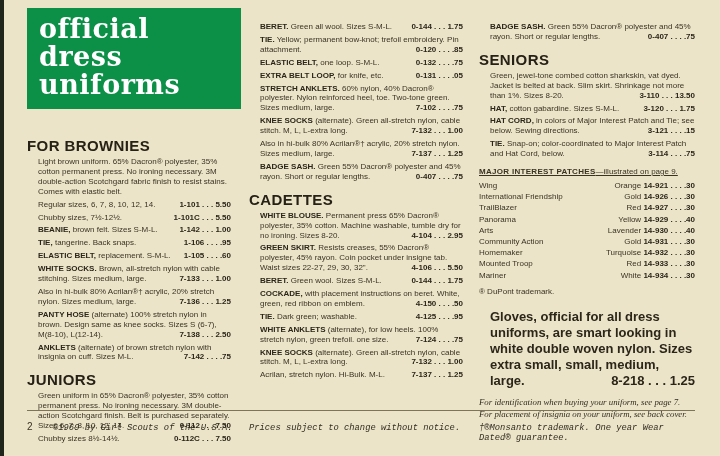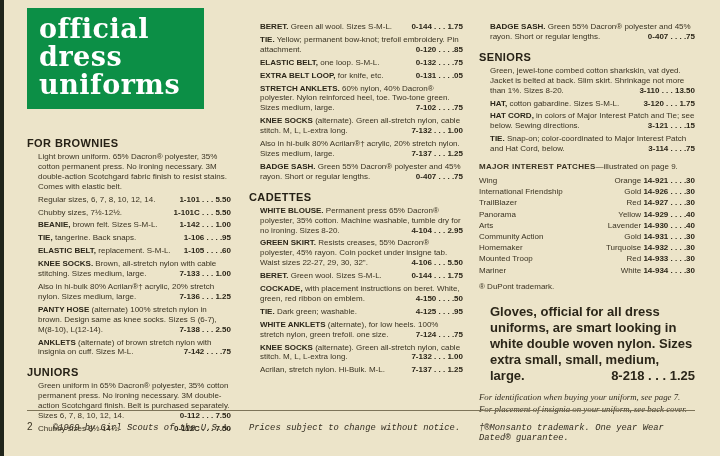--- a/index.html
+++ b/index.html
@@ -9,38 +9,38 @@
     background:#ece4c9; color:#3a3322; overflow:hidden;
     font-family:"Liberation Sans", sans-serif;
   }
   .scan-edge { position:absolute; left:0; top:0; width:4px; height:100%; background:#20251b; }
 
   .col { position:absolute; }
   .col1 { left:27px;  top:8px;  width:204px; }
   .col2 { left:249px; top:22px; width:214px; }
   .col3 { left:479px; top:22px; width:216px; }
 
-  .title-box { width:177px; background:#0c8f46; color:#ffffff; padding:7px 8px 10px 12px; }
+  .title-box { width:214px; background:#0c8f46; color:#ffffff; padding:7px 8px 10px 12px; }
   .title-line {
     font-family:"DejaVu Serif", serif; font-weight:bold;
     font-size:27px; line-height:28px; letter-spacing:0.5px;
   }
 
   h2.sec {
-    font-size:11px; font-weight:bold; color:#262116;
+    font-size:15px; font-weight:bold; color:#262116;
     letter-spacing:0.4px; margin:9px 0 3px 0;
   }
   .col1 h2.first { margin-top:28px; }
 
   .item { font-size:8px; line-height:1.24; margin-bottom:3px; overflow:hidden;padding-left:11px; }
   .item .lead { font-weight:bold; color:#2b2619; }
   .sku { float:right; font-weight:bold; padding-left:6px; white-space:nowrap; color:#2b2619; }
   .sku .code::after, .patch-val .code::after { content:" . . . "; }
 
-  .patches-heading { font-size:8px; line-height:1.25; margin:8px 0 3px 0; }
+  .patches-heading { font-size:8px; line-height:1.25; margin:8px 0 3px 0;text-decoration:underline; }
   .patches-heading b { letter-spacing:0.3px; }
   .patch-row { display:flex; justify-content:space-between; font-size:8px; line-height:1.4; }
   .patch-val { white-space:nowrap;text-align:right; }
   .patch-val b { font-weight:bold; color:#2b2619; }
   .dupont { font-size:8px; margin-top:6px; }
 
   .gloves { font-weight:bold; margin-top:13px; font-size:13px; color:#2b2619; }
   .note {
     font-family:"Liberation Serif", serif; font-style:italic;
     font-size:8.8px; line-height:1.3; margin-top:8px; color:#332d20;
@@ -102,21 +102,21 @@
           <span class="sku"><b class="code">1-106</b><b class="price">.95</b></span>
         </p>
 
         <p class="item">
           <b class="lead">ELASTIC BELT,</b>
           <span class="txt">replacement. S-M-L.</span>
           <span class="sku"><b class="code">1-105</b><b class="price">.60</b></span>
         </p>
 
         <p class="item">
-          <b class="lead">KNEE SOCKS.</b>
+          <b class="lead">WHITE SOCKS.</b>
           <span class="txt">Brown, all-stretch nylon with cable stitching. Sizes medium, large.</span>
           <span class="sku"><b class="code">7-133</b><b class="price">1.00</b></span>
         </p>
 
         <p class="item">
           
           <span class="txt">Also in hi-bulk 80% Acrilan®† acrylic, 20% stretch nylon. Sizes medium, large.</span>
           <span class="sku"><b class="code">7-136</b><b class="price">1.25</b></span>
         </p>
 

